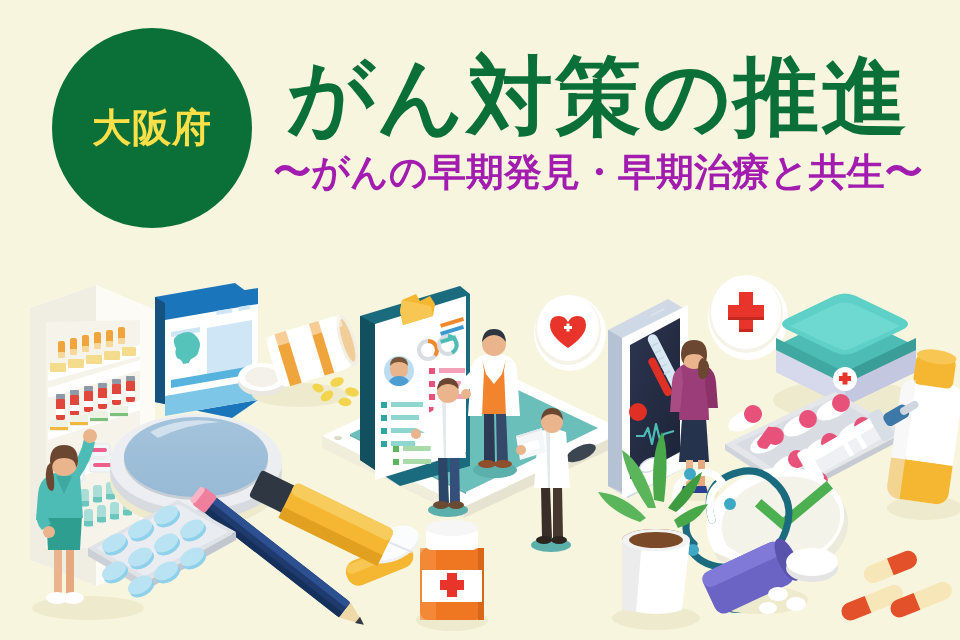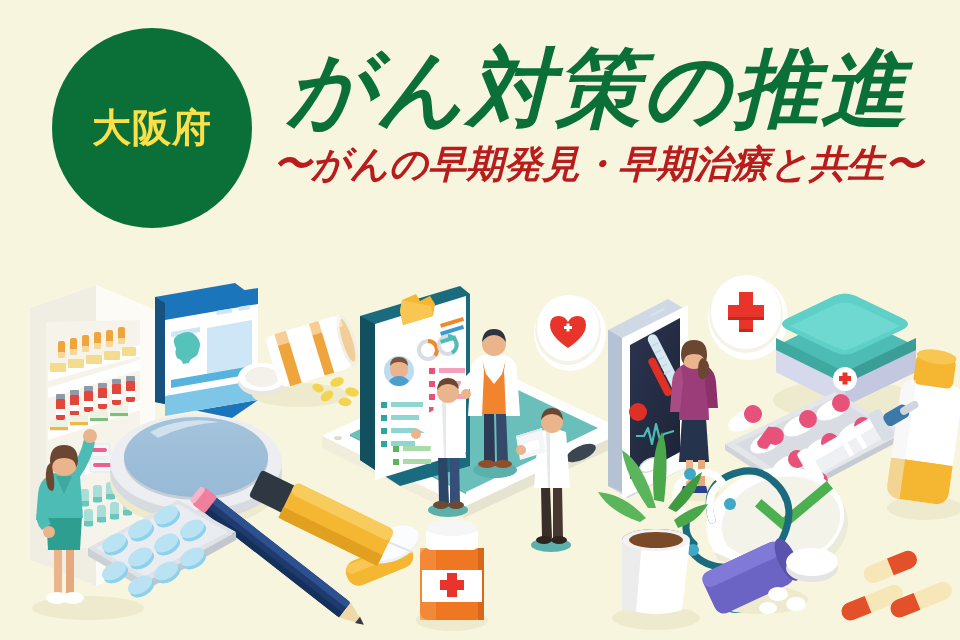--- a/index.html
+++ b/index.html
@@ -33,35 +33,34 @@
   }
   #badge .badge-line {
     color: #fde047;
     font-size: 39px;
     font-weight: 700;
     letter-spacing: 1px;
     line-height: 1.12;
     white-space: nowrap;
   }
   #title-block {
-    position: absolute; left: 258px; top: 40px;
+    position: absolute; left: 258px; top: 48px;
     width: 680px;
     text-align: center;
-    font-style: italic;
   }
   #main-title {
     color: #0a7038;
     font-size: 86px;
     font-weight: 700;
     line-height: 1.12;
     letter-spacing: 2px;
     white-space: nowrap;
   }
   #sub-title {
-    color: #b91c1c;
+    color: #a21caf;
     font-size: 38px;
     font-weight: 700;
     line-height: 1.2;
     letter-spacing: 0px;
     margin-top: 6px;
     white-space: nowrap;
   }
 
   
   #illustration { position: absolute; left: 0; top: 0; width: 960px; height: 640px; z-index: 10; }

